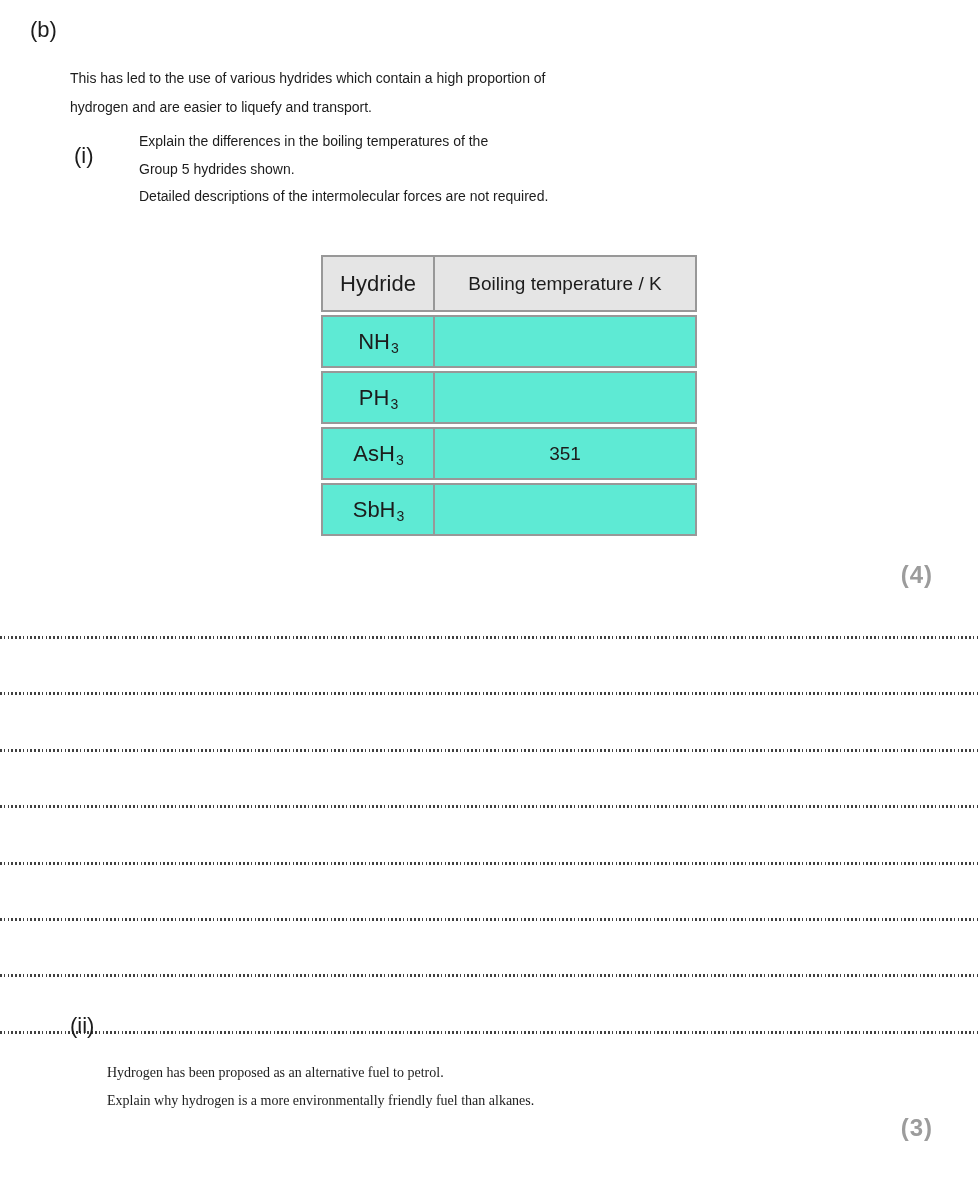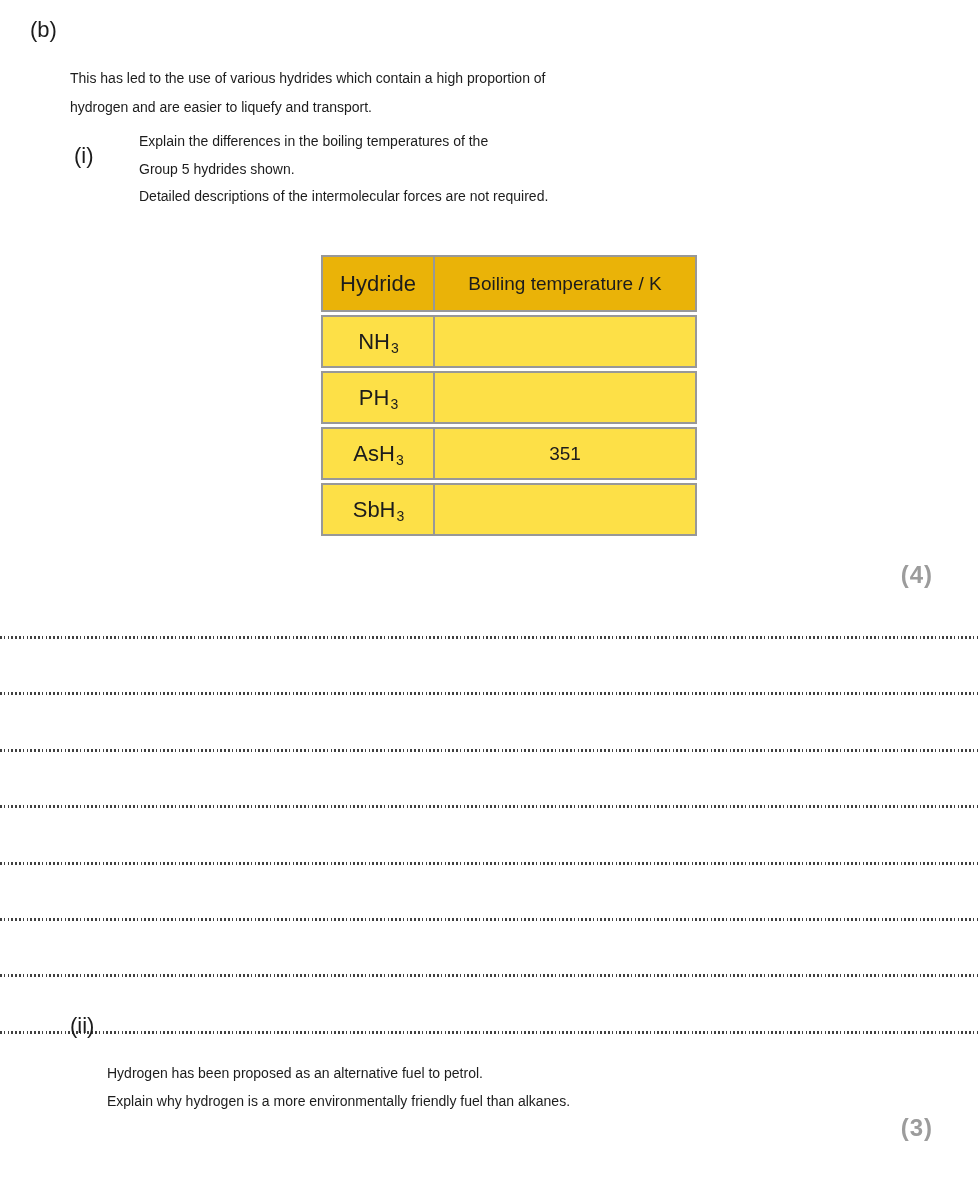--- a/index.html
+++ b/index.html
@@ -28,23 +28,23 @@
   #i-lines { left: 107px; top: 128px; line-height: 27.5px; margin-left: 32px; }
 
   
   .hydride-table { position: absolute; left: 321px; top: 255px; width: 376px; }
   .t-row {
     display: flex;
     width: 376px;
     height: 53px;
     border: 2px solid #989898;
     margin-bottom: 3px;
-    background: #fde047;
+    background: #5eead4;
   }
-  .t-row.header { height: 57px; background: #eab308; }
+  .t-row.header { height: 57px; background: #e5e5e5; }
   .t-c1 {
     width: 112px;
     border-right: 2px solid #989898;
     display: flex; align-items: center; justify-content: center;
     font-size: 22px;
   }
   .t-c2 {
     flex: 1;
     display: flex; align-items: center; justify-content: center;
     font-size: 19px;
@@ -68,21 +68,21 @@
     position: absolute;
     left: 0;
     width: 978px;
     height: 3px;
     background-image: repeating-linear-gradient(
       to right, #404040 0px, #404040 1.7px, transparent 1.7px, transparent 3.8px);
   }
 
   
   #ii-label { left: 70px; top: 1012px; }
-  #ii-lines { left: 107px; top: 1059px; line-height: 28px; }
+  #ii-lines { left: 107px; top: 1059px; line-height: 28px; font-family: Liberation Serif, serif; }
 </style>
 </head>
 <body>
 
 <div class="page">
 
   <div class="q-label" id="b-label">(b)</div>
 
   <div class="lines-block" id="b-paragraph">
     <div class="line">This has led to the use of various hydrides which contain a high proportion of</div>

